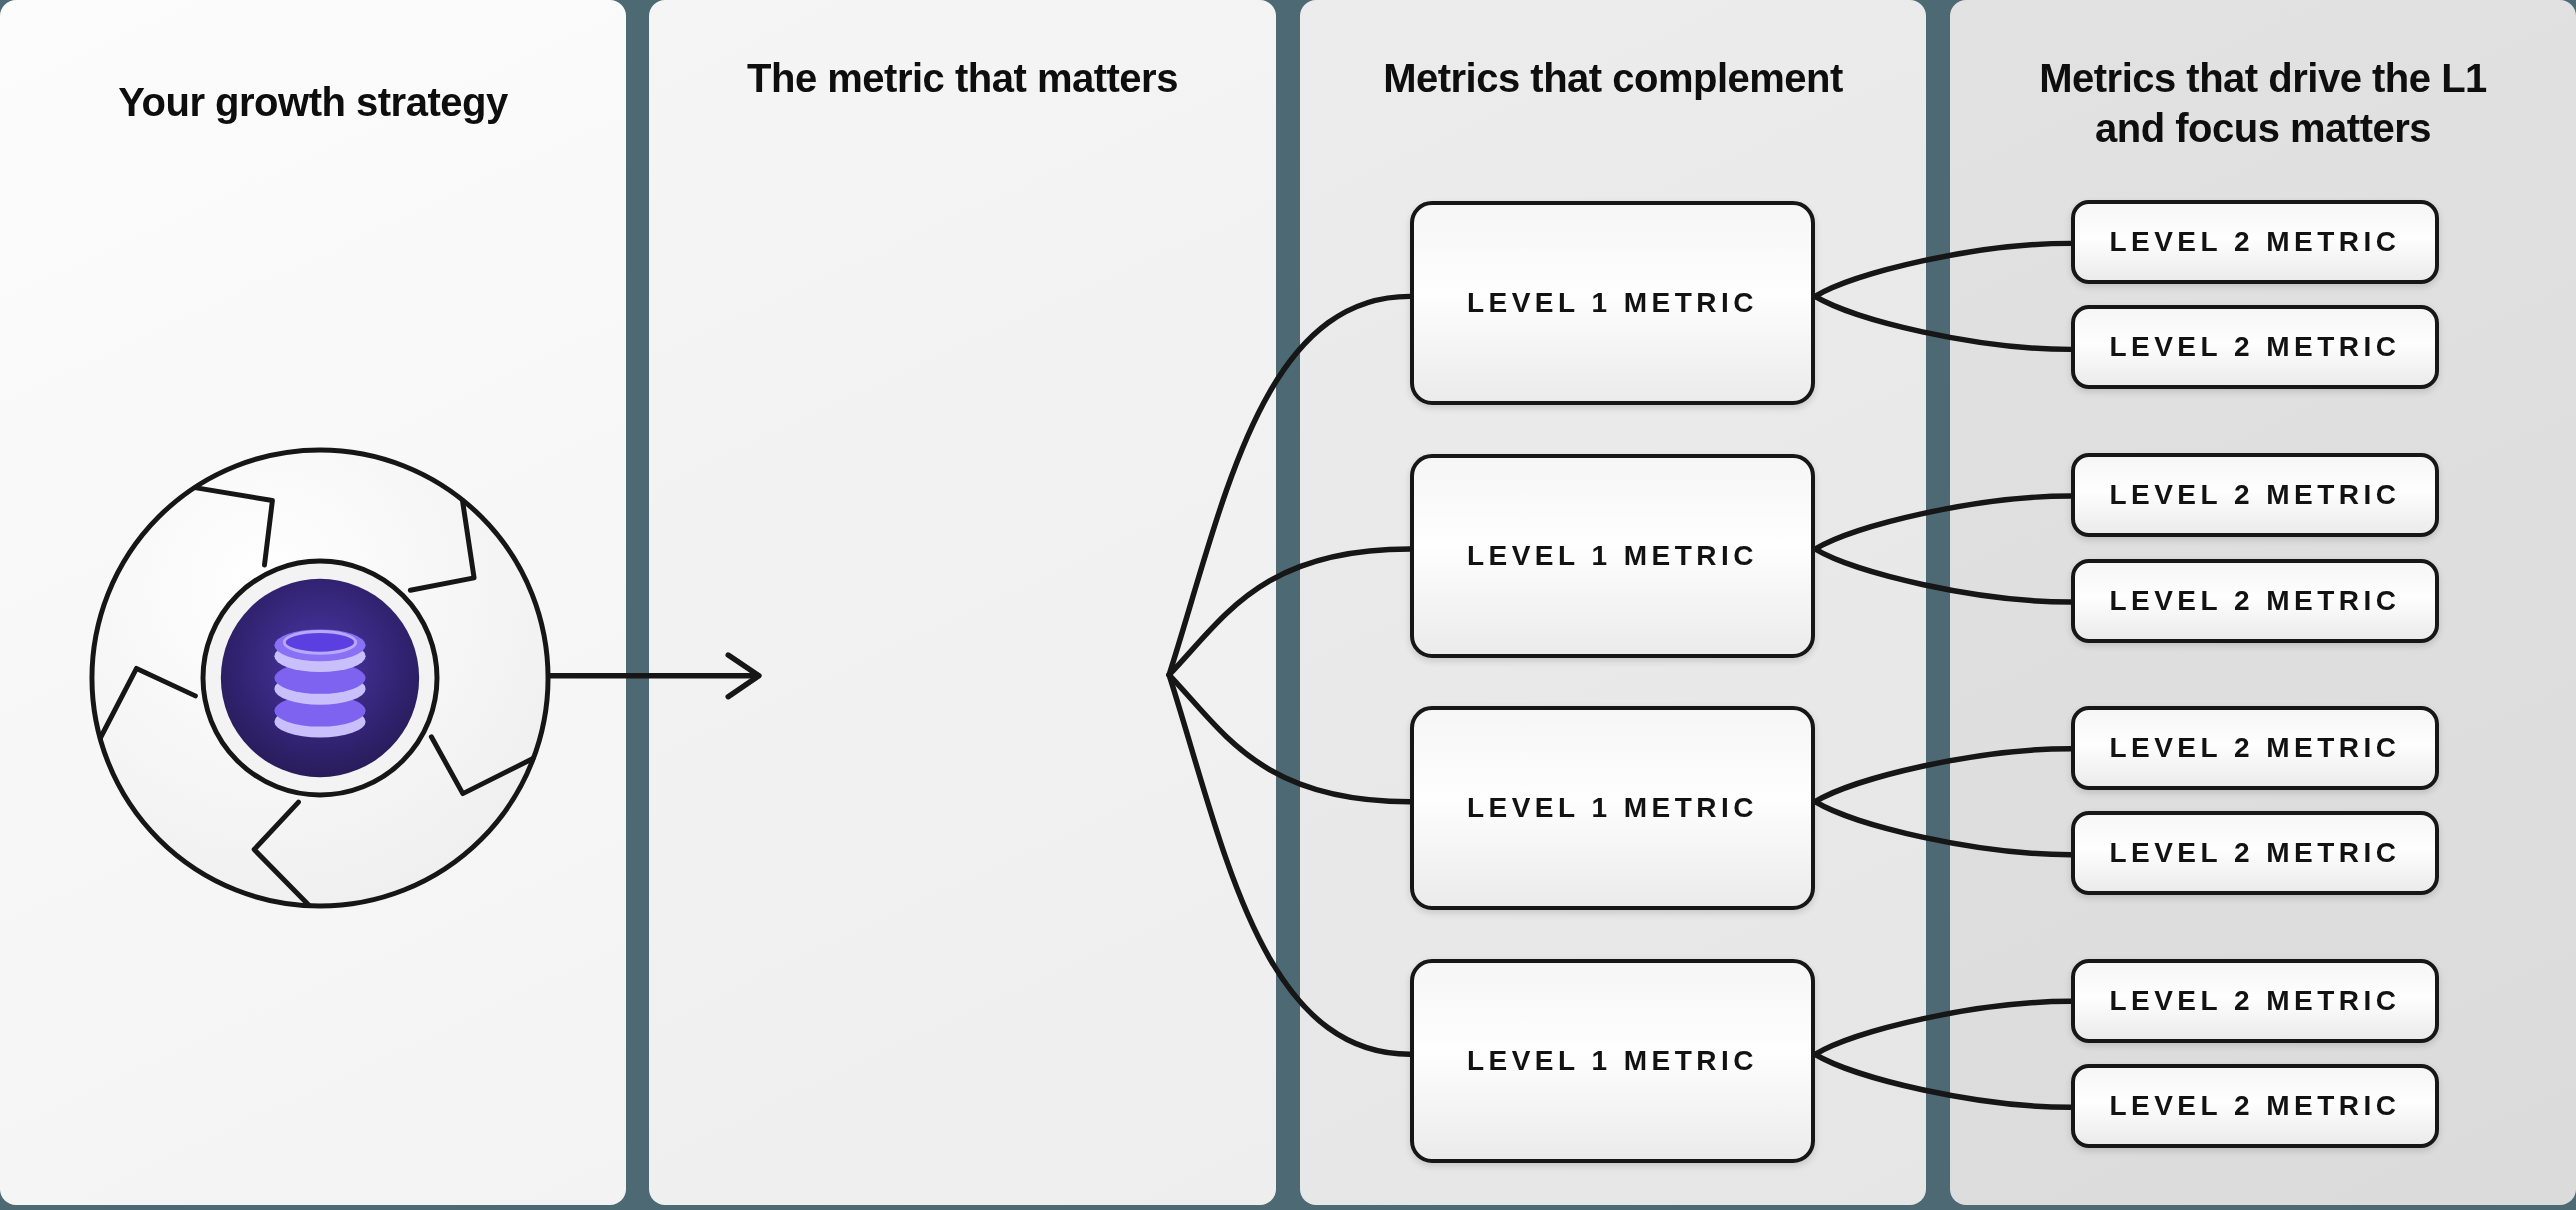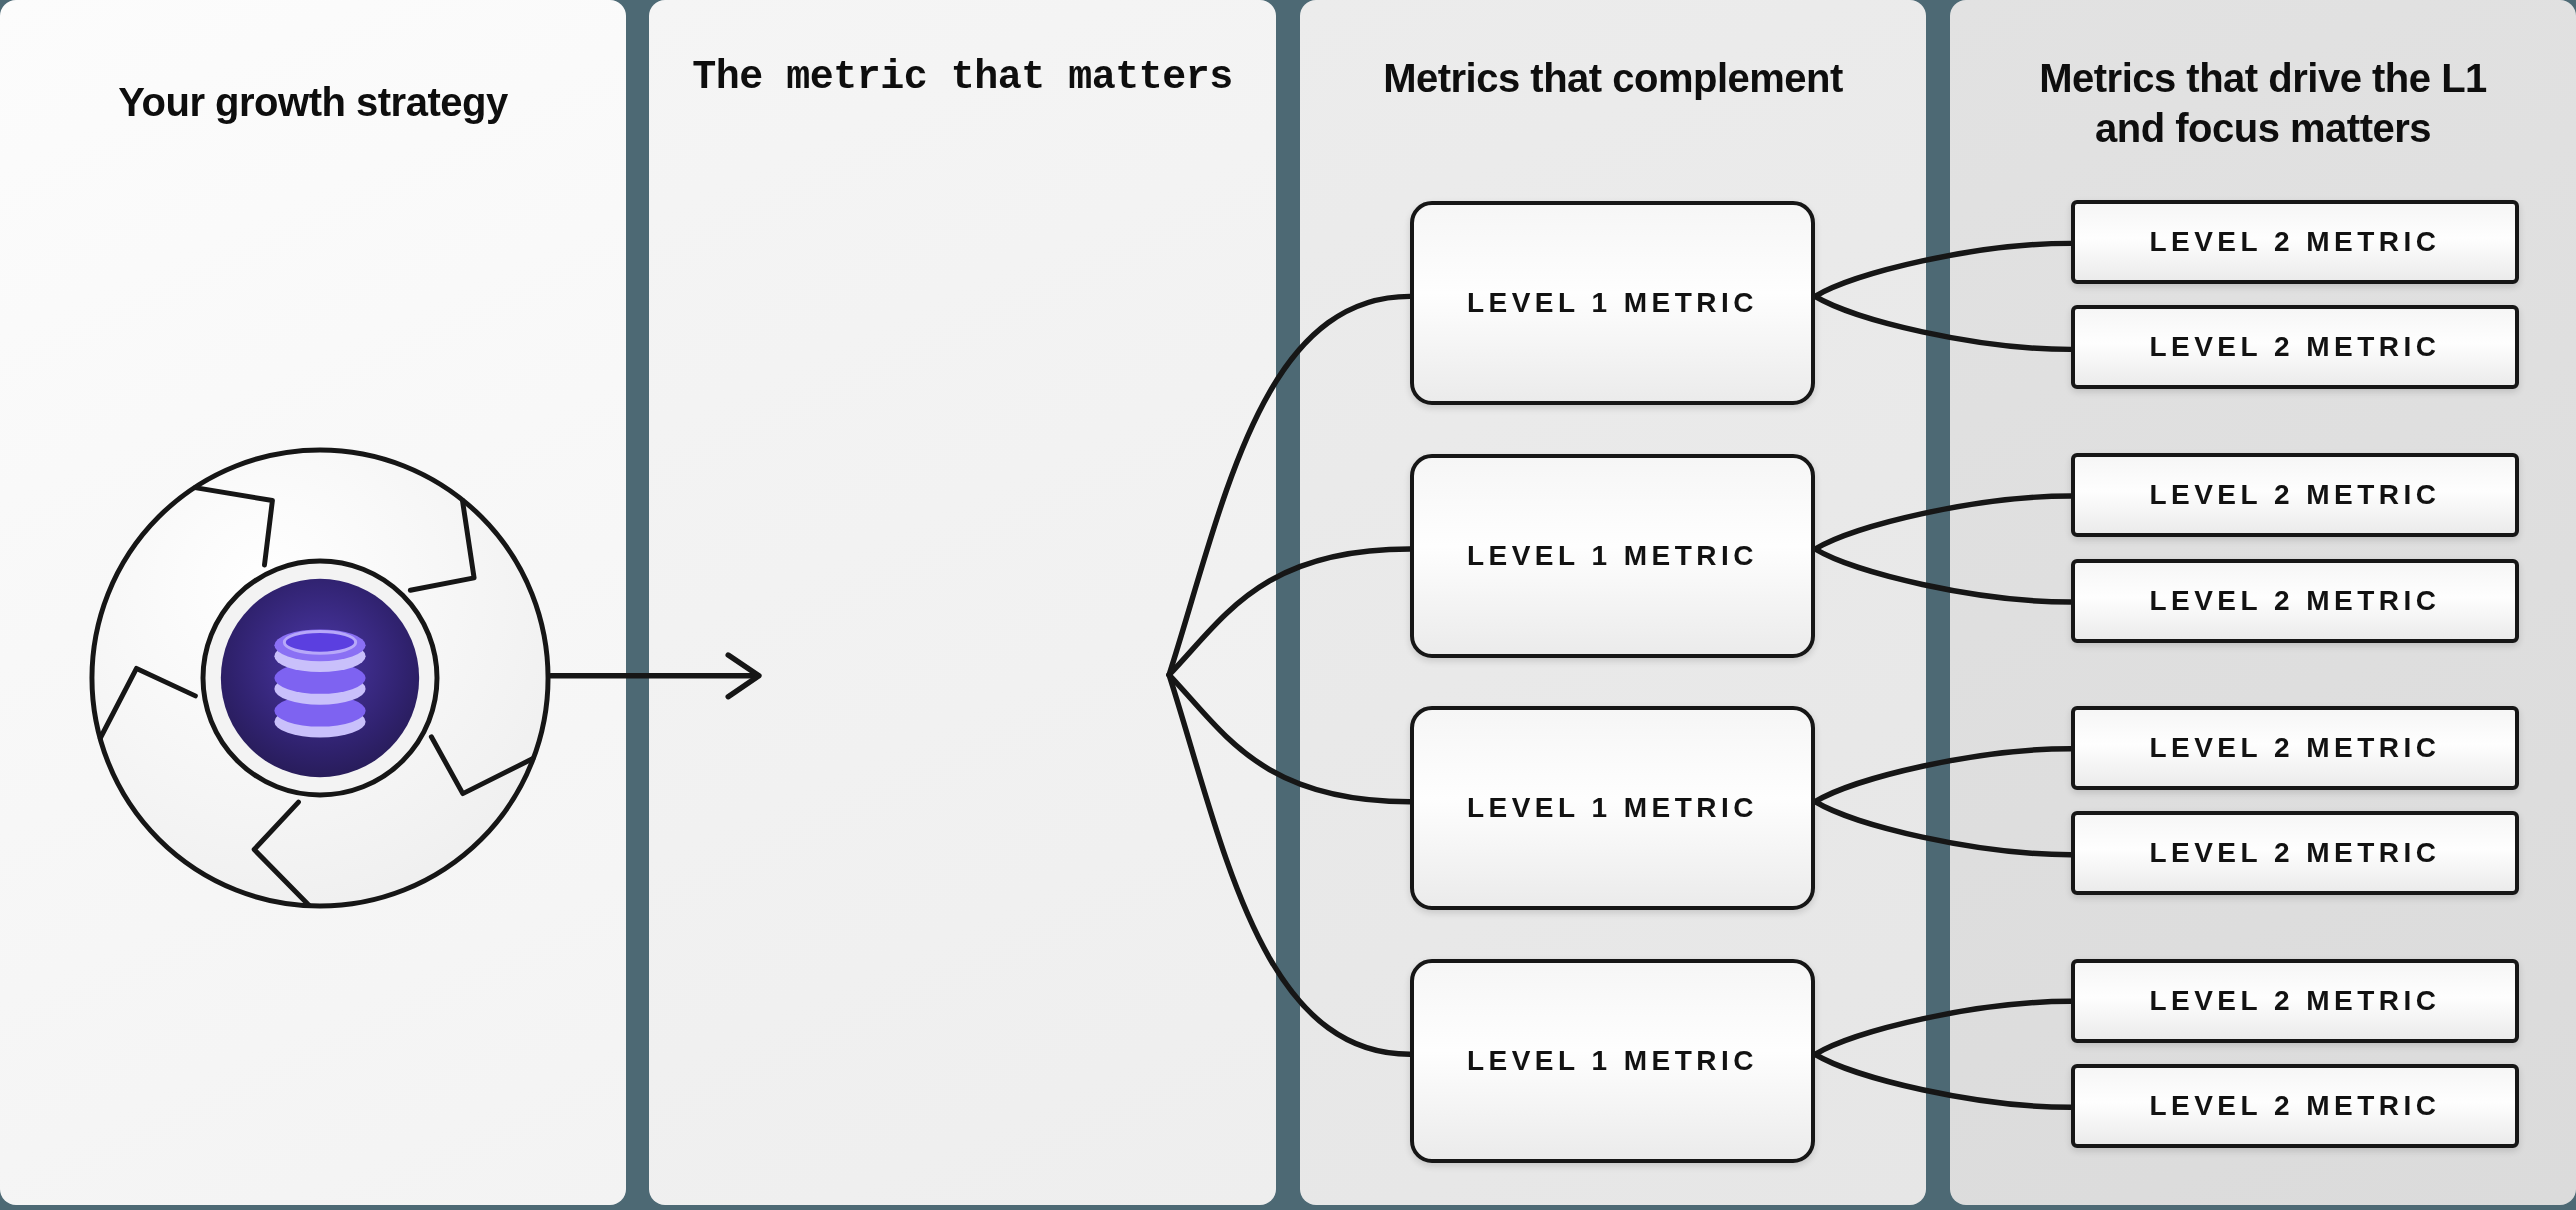--- a/index.html
+++ b/index.html
@@ -3,21 +3,21 @@
 <meta charset="utf-8">
 <style>
   html,body{margin:0;padding:0;background:#4d6974;}
   .canvas{
     position:relative;width:2576px;height:1211px;background:#4d6974;
     font-family:"Liberation Sans",sans-serif;overflow:hidden;padding-left:31px;
   }
   
   .panel{position:absolute;top:0;height:1205px;border-radius:16px;z-index:1;}
   .p1{left:0;width:626px;background:linear-gradient(155deg,#fcfcfc 0%,#f3f3f3 100%);}
-  .p2{left:649px;width:627px;background:linear-gradient(155deg,#f5f5f5 0%,#eeeeee 100%);font-family:Liberation Mono, monospace;}
+  .p2{left:649px;width:627px;background:linear-gradient(155deg,#f5f5f5 0%,#eeeeee 100%);}
   .p3{left:1300px;width:626px;background:linear-gradient(155deg,#ececec 0%,#e6e6e6 100%);}
   .p4{left:1950px;width:626px;background:linear-gradient(155deg,#e2e2e2 0%,#dbdbdb 100%);}
   .panel h2{
     margin:53px 0 0;text-align:center;font-size:40px;line-height:50px;
     font-weight:700;color:#0e0e0e;letter-spacing:-0.5px;
   }
   .p1 h2{margin-top:77px;}
   
   .connectors{position:absolute;left:0;top:0;width:2576px;height:1211px;z-index:2;pointer-events:none;}
   
@@ -26,21 +26,21 @@
     display:flex;align-items:center;justify-content:center;
     border:4px solid #161616;border-radius:22px;
     background:linear-gradient(180deg,#f6f6f6 0%,#fefefe 45%,#ebebeb 100%);
     box-shadow:0 3px 7px rgba(0,0,0,0.14);
     font-weight:700;font-size:28px;letter-spacing:4.5px;color:#121212;
     white-space:nowrap;
   }
   .focus{left:763px;top:580px;width:406px;height:188px;}
   .l1{left:1410px;width:405px;height:204px;}
   .l1-0{top:201px}.l1-1{top:454px}.l1-2{top:706px}.l1-3{top:959px}
-  .l2{left:2071px;width:448px;height:84px;border-radius:6px;text-align:right;}
+  .l2{left:2071px;width:368px;height:84px;border-radius:18px;text-align:right;}
   .l2-0{top:200px}.l2-1{top:305px}
   .l2-2{top:453px}.l2-3{top:559px}
   .l2-4{top:706px}.l2-5{top:811px}
   .l2-6{top:959px}.l2-7{top:1064px}
   
   .flywheel-wrap{position:absolute;left:87px;top:445px;width:466px;height:466px;z-index:3;}
 </style>
 </head>
 <body>
 

